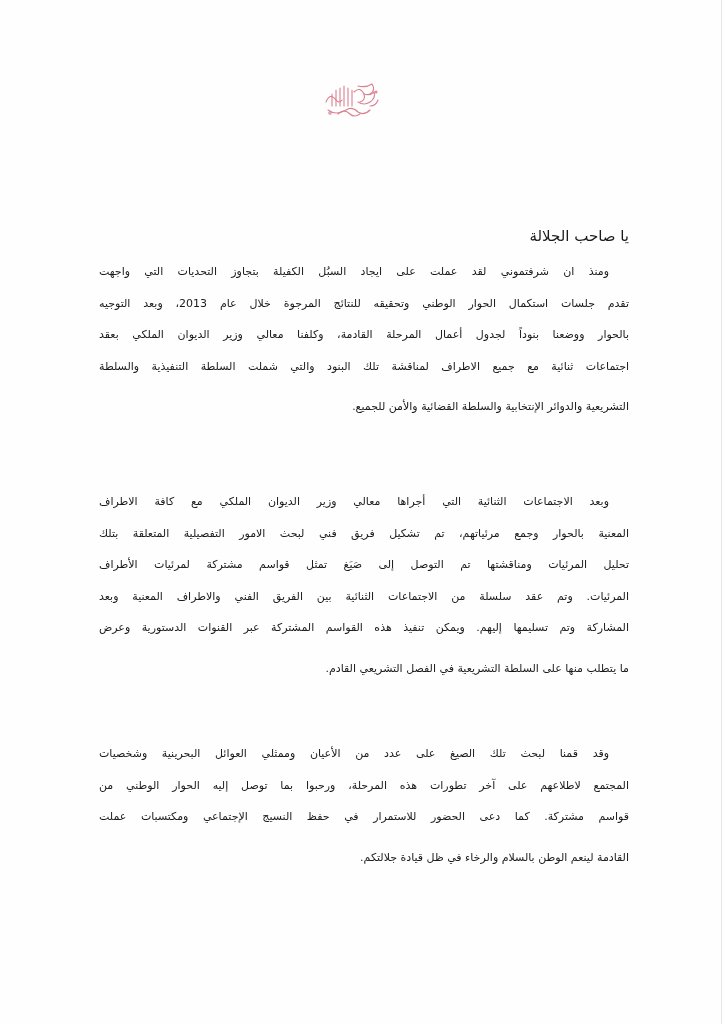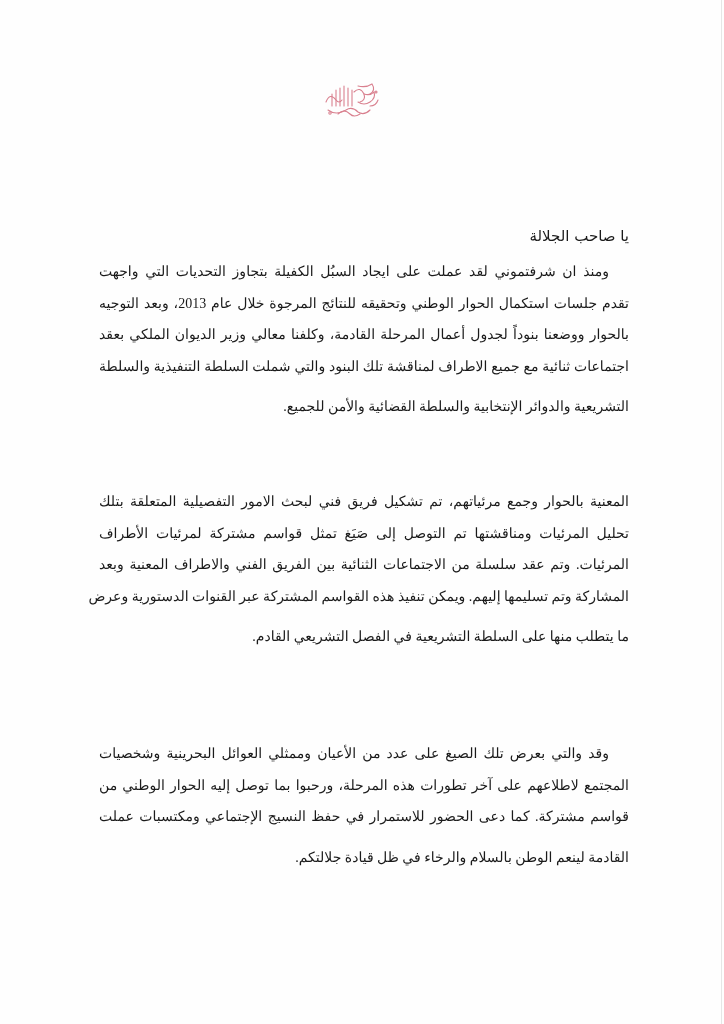--- a/index.html
+++ b/index.html
@@ -41,24 +41,23 @@
     line-height: 20px;
     margin: 0;
   }
   .para {
     position: absolute;
     right: 95px;
     width: 530px;
     direction: rtl;
     text-align: justify;
     text-align-last: right;
-    font-size: 14px;
+    font-size: 11px;
     line-height: 31.5px;
     margin: 0;
-    font-family: Liberation Serif, serif;
   }
   .para .line {
     display: block;
     text-align: justify;
     text-align-last: justify;
     white-space: nowrap;
   }
   .para .line.last {
     text-align-last: right;
     margin-top: 9px;
@@ -93,26 +92,27 @@
 
   <div class="para p1">
     <span class="line"><span class="indent"></span><span>ومنذ ان شرفتموني لقد عملت على ايجاد السبُل الكفيلة بتجاوز التحديات التي واجهت</span></span>
     <span class="line">تقدم جلسات استكمال الحوار الوطني وتحقيقه للنتائج المرجوة خلال عام 2013، وبعد التوجيه</span>
     <span class="line">بالحوار ووضعنا بنوداً لجدول أعمال المرحلة القادمة، وكلفنا معالي وزير الديوان الملكي بعقد</span>
     <span class="line">اجتماعات ثنائية مع جميع الاطراف لمناقشة تلك البنود والتي شملت السلطة التنفيذية والسلطة</span>
     <span class="line last">التشريعية والدوائر الإنتخابية والسلطة القضائية والأمن للجميع.</span>
   </div>
 
   <div class="para p2">
+    <span class="line"><span class="indent"></span><span>وبعد الاجتماعات الثنائية التي أجراها معالي وزير الديوان الملكي مع كافة الاطراف</span></span>
     <span class="line">المعنية بالحوار وجمع مرئياتهم، تم تشكيل فريق فني لبحث الامور التفصيلية المتعلقة بتلك</span>
     <span class="line">تحليل المرئيات ومناقشتها تم التوصل إلى صَيَغ تمثل قواسم مشتركة لمرئيات الأطراف</span>
     <span class="line">المرئيات. وتم عقد سلسلة من الاجتماعات الثنائية بين الفريق الفني والاطراف المعنية وبعد</span>
     <span class="line">المشاركة وتم تسليمها إليهم. ويمكن تنفيذ هذه القواسم المشتركة عبر القنوات الدستورية وعرض</span>
     <span class="line last">ما يتطلب منها على السلطة التشريعية في الفصل التشريعي القادم.</span>
   </div>
 
   <div class="para p3">
-    <span class="line"><span class="indent"></span><span>وقد والتي بعرض تلك الصيغ على عدد من الأعيان وممثلي العوائل البحرينية وشخصيات</span></span>
+    <span class="line"><span class="indent"></span><span>وقد قمنا لبحث تلك الصيغ على عدد من الأعيان وممثلي العوائل البحرينية وشخصيات</span></span>
     <span class="line">المجتمع لاطلاعهم على آخر تطورات هذه المرحلة، ورحبوا بما توصل إليه الحوار الوطني من</span>
     <span class="line">قواسم مشتركة. كما دعى الحضور للاستمرار في حفظ النسيج الإجتماعي ومكتسبات عملت</span>
     <span class="line last">القادمة لينعم الوطن بالسلام والرخاء في ظل قيادة جلالتكم.</span>
   </div>
 </div>
 
 </body></html>

